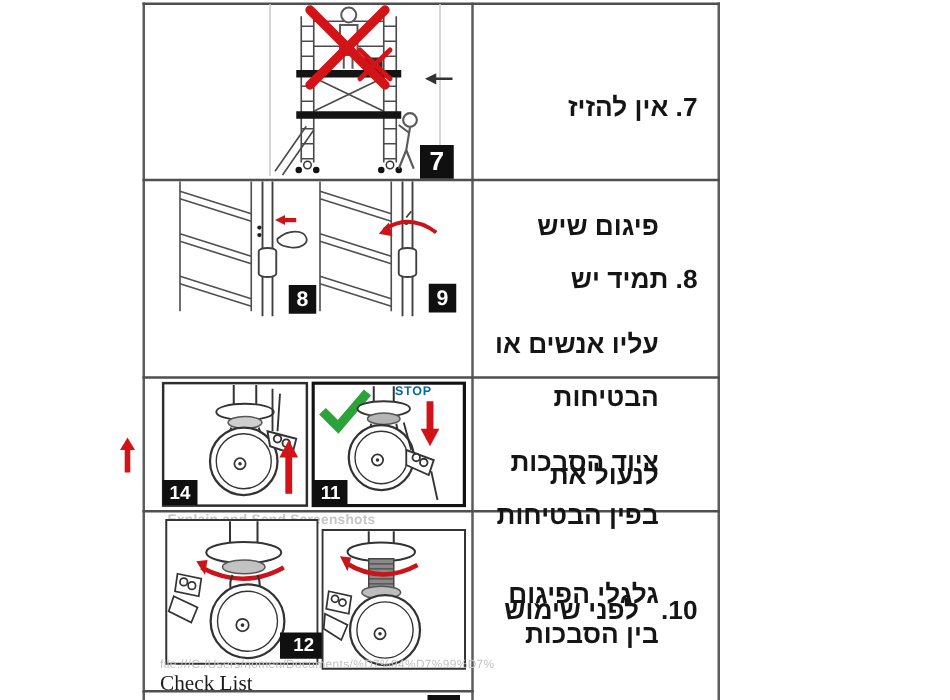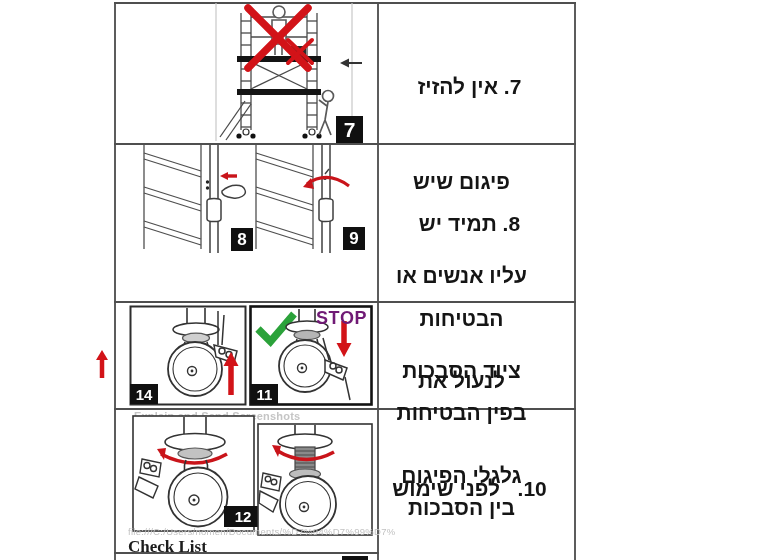--- a/index.html
+++ b/index.html
@@ -4,44 +4,44 @@
 <style>
   * { margin:0; padding:0; box-sizing:border-box; }
   html,body { background:#ffffff; }
   .screen {
     position:relative; width:760px; height:560px; background:#fff; overflow:hidden;
     font-family:"Liberation Sans","DejaVu Sans",sans-serif;
   }
   .vline { position:absolute; width:2px; background:#5c5c5c; }
   .hline { position:absolute; height:2px; background:#4f4f4f; left:114px; width:462px; }
   .heb {
-    position:absolute; left:381px; width:177px; direction:rtl; text-align:center;
+    position:absolute; left:381px; width:177px; direction:rtl; text-align:right;
     font-weight:700; font-size:21px; line-height:31.5px; color:#151515; white-space:pre-wrap;
   }
-  .heb .cont  { margin-right:16px; }
+  .heb .cont  { margin-right:31px; }
   .numbox {
     position:absolute; background:#101010; color:#ffffff; font-weight:700;
     display:flex; align-items:center; justify-content:center;
     font-family:"Liberation Sans","DejaVu Sans",sans-serif;
   }
   .stop {
-    position:absolute; left:316px; top:308px; color:#701a75; font-weight:700;
-    font-size:18px; letter-spacing:.6px;
+    position:absolute; left:316px; top:308px; color:#0369a1; font-weight:700;
+    font-size:10px; letter-spacing:.6px;
   }
   .wm-ext {
     position:absolute; left:134px; top:410px; color:#c5c5c5; font-size:11px;
     font-weight:600; letter-spacing:.2px;
   }
   .wm-url {
     position:absolute; left:128px; top:526px; color:#c2c2c2; font-size:9.5px;
     letter-spacing:.3px;
   }
   .checklist-clip { position:absolute; left:128px; top:537px; height:15px; overflow:hidden; }
   .checklist-clip span {
-    font-family:"Liberation Serif","DejaVu Serif",serif; font-weight:700;
+    font-family:"Liberation Serif","DejaVu Serif",serif; font-weight:400;
     font-size:17px; color:#1c1c1c;
   }
   svg.fig { position:absolute; }
 </style>
 </head>
 <body>
 
 <div class="screen">
 
   <div class="vline" style="left:114px; top:2px; height:558px;"></div>

